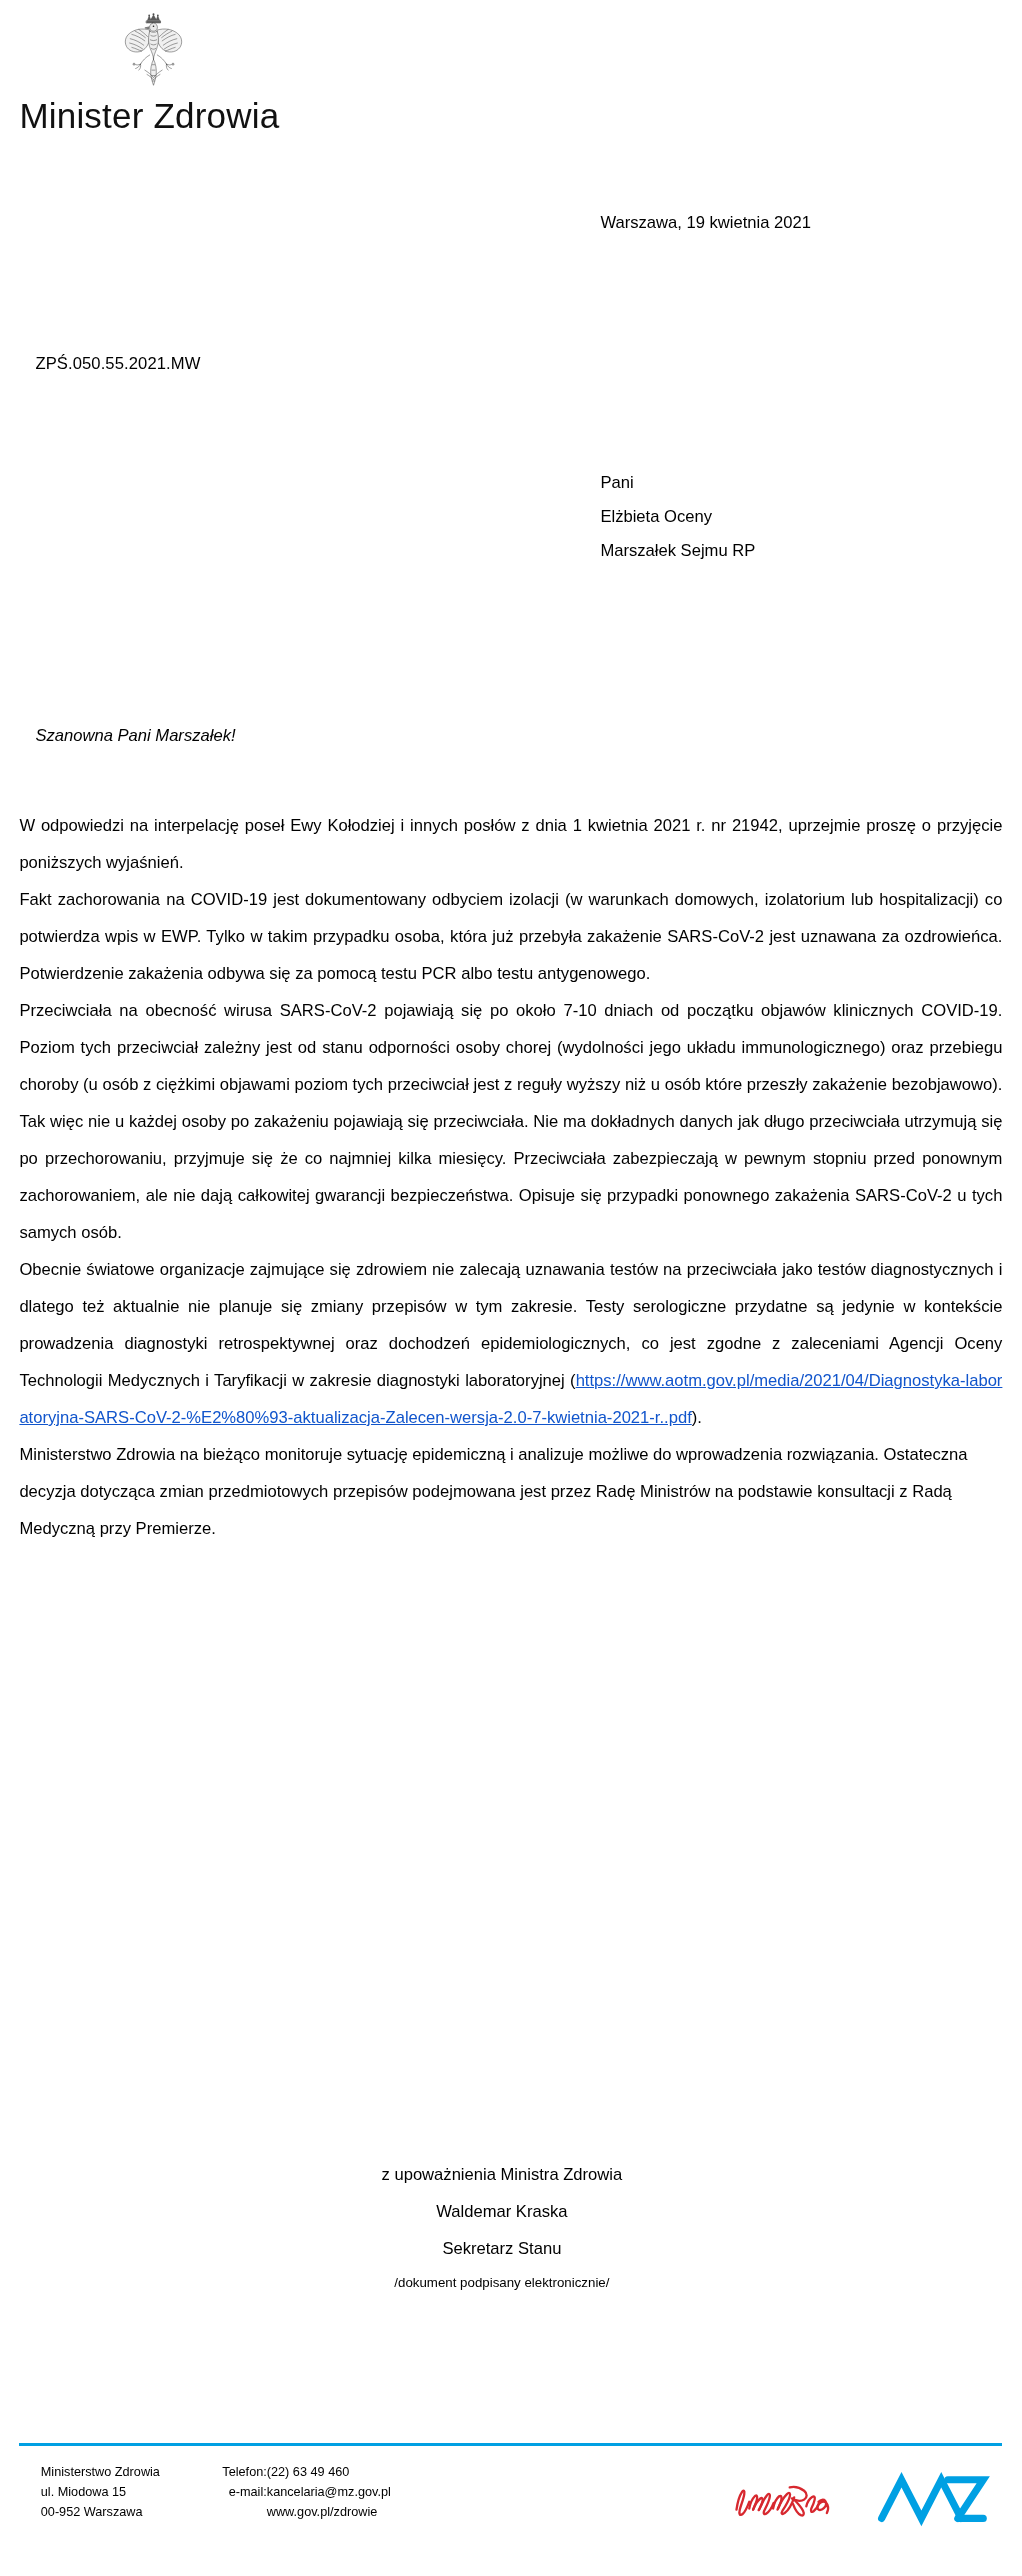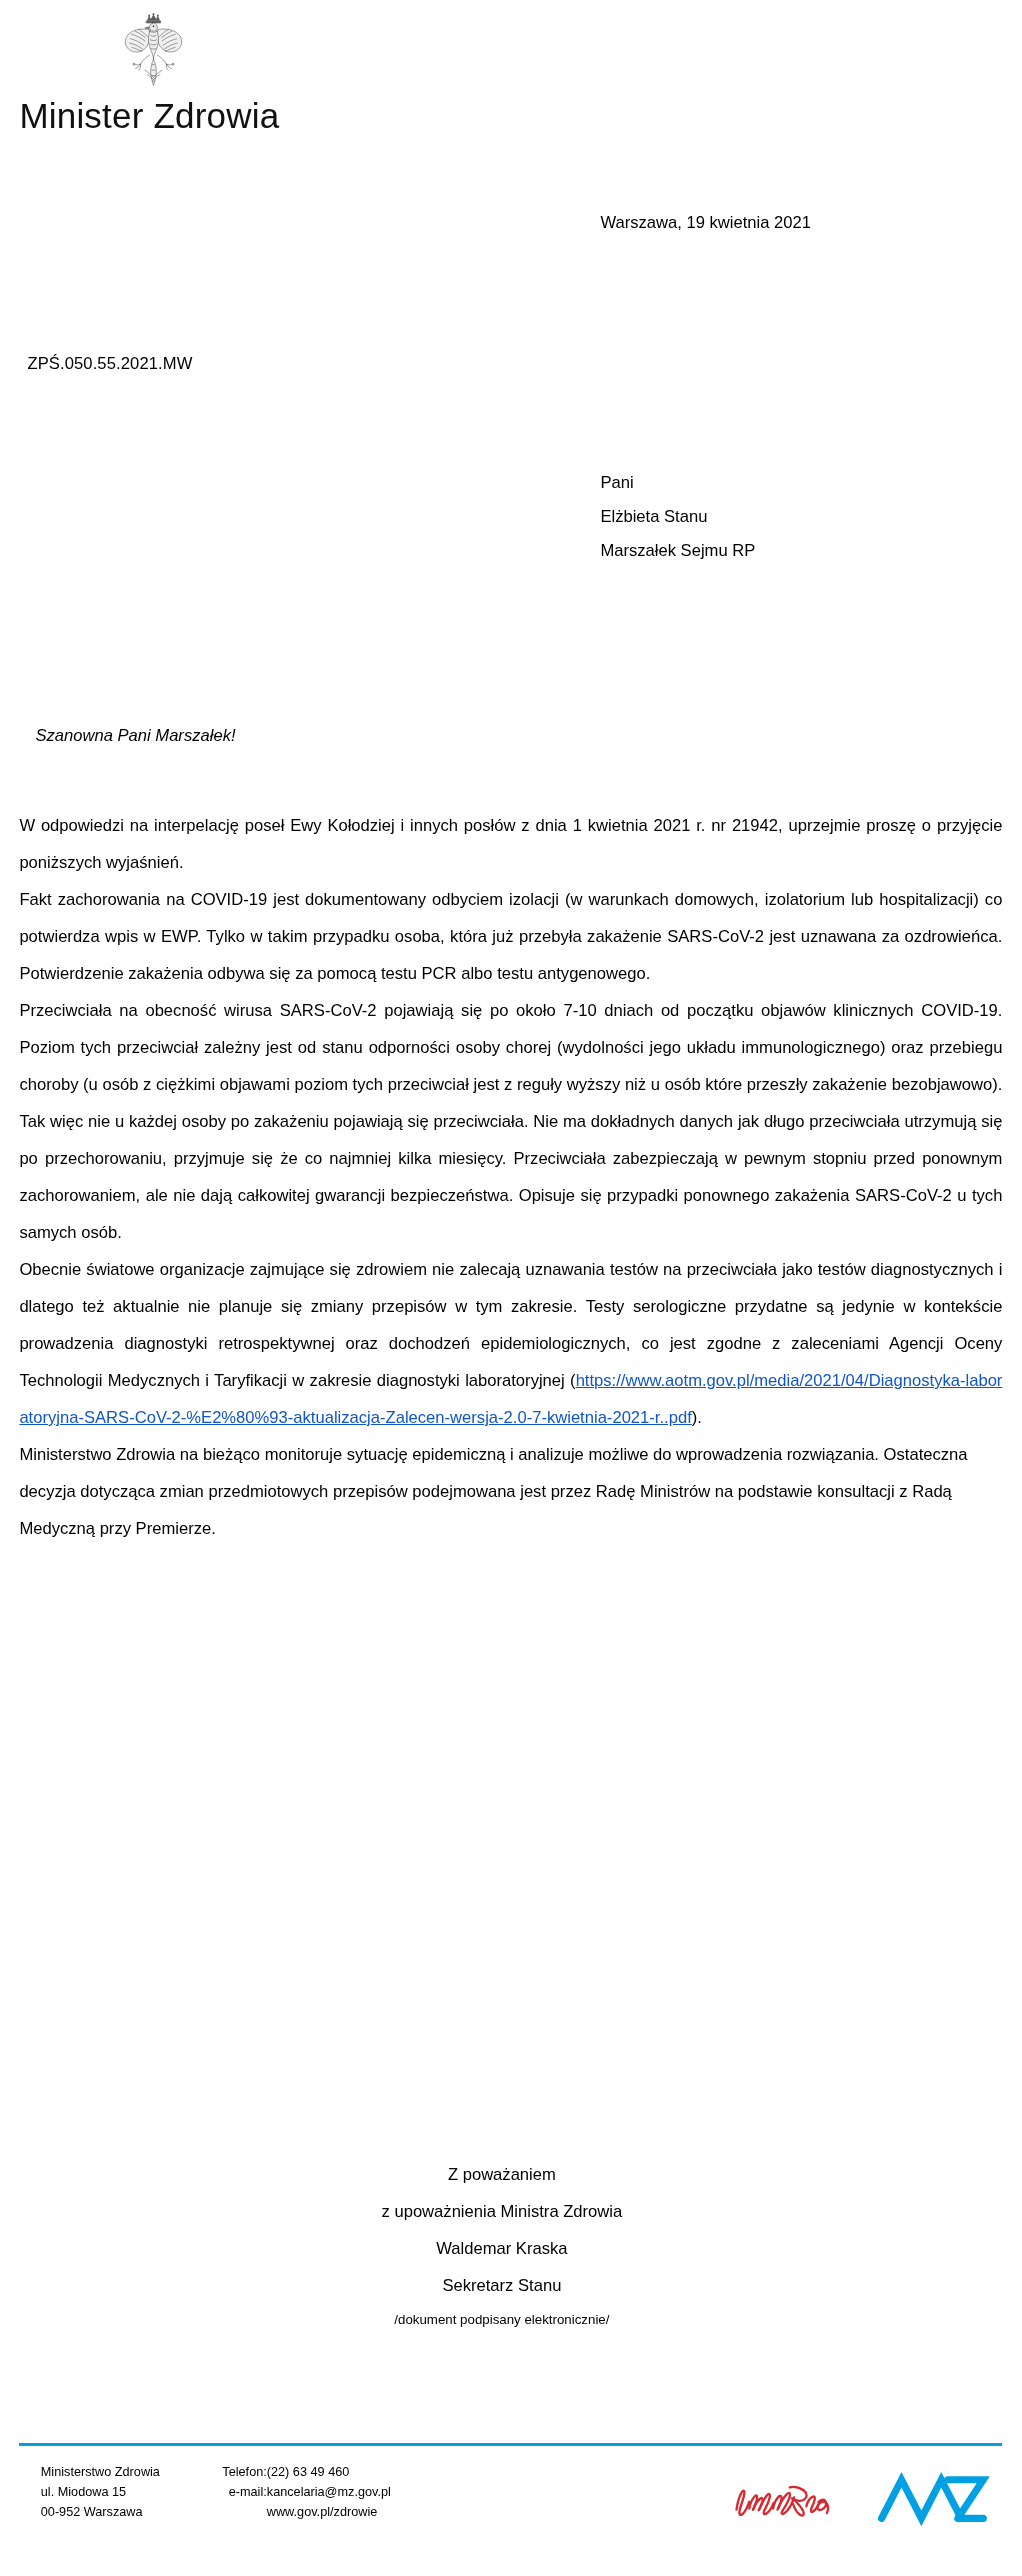--- a/index.html
+++ b/index.html
@@ -68,21 +68,21 @@
     top: 213px;
     width: 983px;
     text-align: left;
     padding-left: 581px;
     box-sizing: border-box;
     font-size: 16.6px;
   }
 
   .ref-no {
     position: absolute;
-    left: 8px;
+    left: 16px;
     top: 354px;
     font-size: 16.6px;
     letter-spacing: 0.1px;
   }
 
   .addressee {
     position: absolute;
     left: 581px;
     top: 466px;
     font-size: 16.6px;
@@ -237,36 +237,35 @@
   </div>
 
   <div class="doc-body">
 
     <div class="place-date">Warszawa, 19 kwietnia 2021</div>
 
     <div class="ref-no">ZPŚ.050.55.2021.MW</div>
 
     <div class="addressee">
       <div>Pani</div>
-      <div>Elżbieta Stanu</div>
+      <div>Elżbieta Oceny</div>
       <div>Marszałek Sejmu RP</div>
     </div>
 
     <div class="salutation">Szanowna Pani Marszałek!</div>
 
     <div class="body-text">
       <p>W odpowiedzi na interpelację poseł Ewy Kołodziej i innych posłów z dnia 1 kwietnia 2021 r. nr 21942, uprzejmie proszę o przyjęcie poniższych wyjaśnień.</p>
       <p>Fakt zachorowania na COVID-19 jest dokumentowany odbyciem izolacji (w warunkach domowych, izolatorium lub hospitalizacji) co potwierdza wpis w EWP. Tylko w takim przypadku osoba, która już przebyła zakażenie SARS-CoV-2 jest uznawana za ozdrowieńca. Potwierdzenie zakażenia odbywa się za pomocą testu PCR albo testu antygenowego.</p>
       <p>Przeciwciała na obecność wirusa SARS-CoV-2 pojawiają się po około 7-10 dniach od początku objawów klinicznych COVID-19. Poziom tych przeciwciał zależny jest od stanu odporności osoby chorej (wydolności jego układu immunologicznego) oraz przebiegu choroby (u osób z ciężkimi objawami poziom tych przeciwciał jest z reguły wyższy niż u osób które przeszły zakażenie bezobjawowo). Tak więc nie u każdej osoby po zakażeniu pojawiają się przeciwciała. Nie ma dokładnych danych jak długo przeciwciała utrzymują się po przechorowaniu, przyjmuje się że co najmniej kilka miesięcy. Przeciwciała zabezpieczają w pewnym stopniu przed ponownym zachorowaniem, ale nie dają całkowitej gwarancji bezpieczeństwa. Opisuje się przypadki ponownego zakażenia SARS-CoV-2 u tych samych osób.</p>
       <p><span>Obecnie światowe organizacje zajmujące się zdrowiem nie zalecają uznawania testów na przeciwciała jako testów diagnostycznych i dlatego też aktualnie nie planuje się zmiany przepisów w tym zakresie. Testy serologiczne przydatne są jedynie w kontekście prowadzenia diagnostyki retrospektywnej oraz dochodzeń epidemiologicznych, co jest zgodne z zaleceniami Agencji Oceny Technologii Medycznych i Taryfikacji w zakresie diagnostyki laboratoryjnej (</span><a class="doc-link" href="#">https://www.aotm.gov.pl/media/2021/04/Diagnostyka-laboratoryjna-SARS-CoV-2-%E2%80%93-aktualizacja-Zalecen-wersja-2.0-7-kwietnia-2021-r..pdf</a><span>).</span></p>
       <p class="last-left">Ministerstwo Zdrowia na bieżąco monitoruje sytuację epidemiczną i analizuje możliwe do wprowadzenia rozwiązania. Ostateczna decyzja dotycząca zmian przedmiotowych przepisów podejmowana jest przez Radę Ministrów na podstawie konsultacji z Radą Medyczną przy Premierze.</p>
     </div>
 
     <div class="signature">
-      <span class="sig-line">Z poważaniem</span>
       <span class="sig-line">z upoważnienia Ministra Zdrowia</span>
       <span class="sig-line">Waldemar Kraska</span>
       <span class="sig-line">Sekretarz Stanu</span>
       <span class="sig-line sig-note">/dokument podpisany elektronicznie/</span>
     </div>
 
   </div>
 
   <div class="footer">
     <div class="footer-rule"></div>

